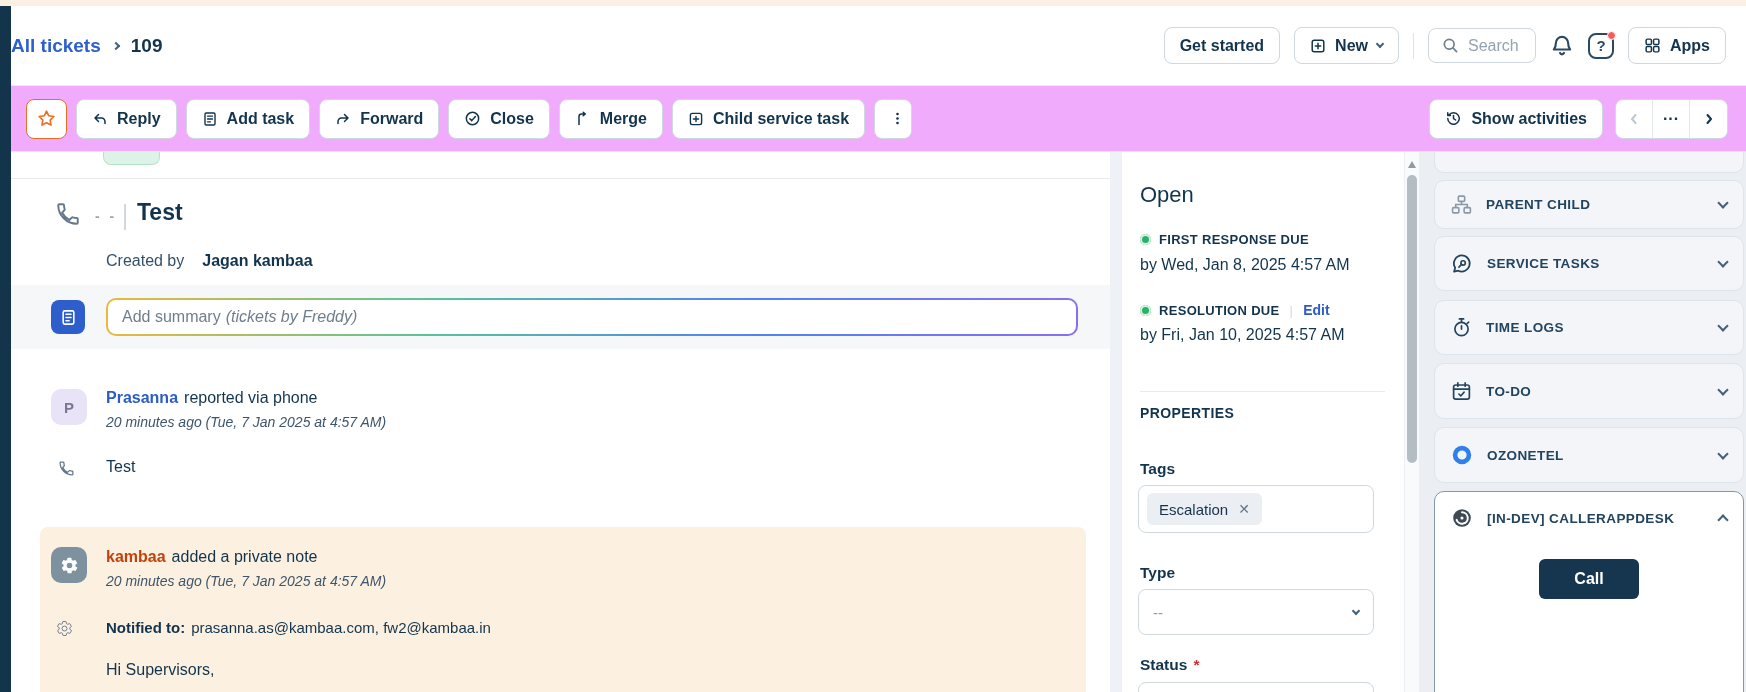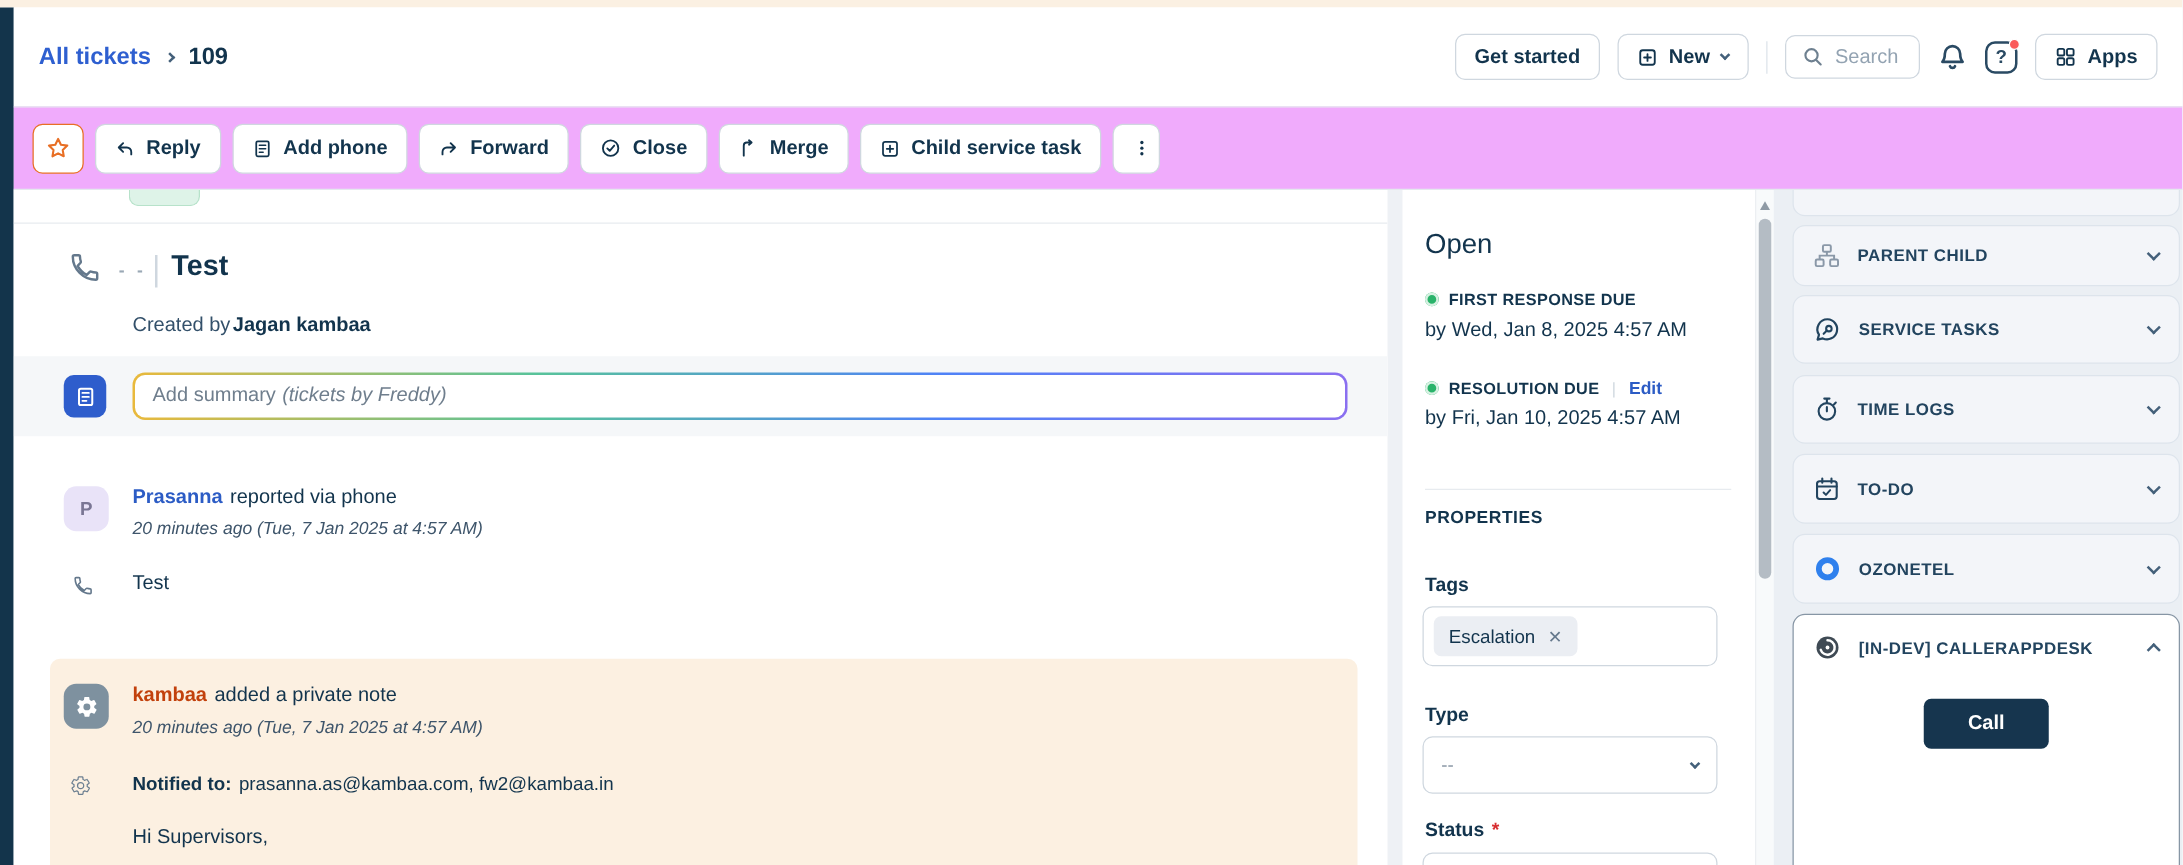--- a/index.html
+++ b/index.html
@@ -3,21 +3,21 @@
 <meta charset="utf-8">
 <style>
   * { margin:0; padding:0; box-sizing:border-box; }
   html,body { width:1746px; height:692px; }
   body { font-family:"Liberation Sans", sans-serif; color:#12344d; background:#fff; overflow:hidden; position:relative; }
   #app { position:absolute; inset:0; width:1746px; height:692px; }
 
   
   .top-strip { position:absolute; left:0; top:0; width:100%; height:6px; background:#fbf0e2; }
   .left-sliver { position:absolute; left:0; top:6px; width:11px; height:686px; background:#13344b; }
-  .header { position:absolute; left:11px; top:6px; right:0; height:79px; background:#fff; display:flex; align-items:center; padding:0 20px 0 20px; }
+  .header { position:absolute; left:11px; top:6px; right:0; height:79px; background:#fff; display:flex; align-items:center; padding:0 20px 0 0; }
   .breadcrumb { display:flex; align-items:center; gap:12px; font-size:19px; font-weight:700; }
   .breadcrumb a { color:#2e5fd0; text-decoration:none; cursor:pointer; }
   .crumb-current { color:#12344d; }
   .chev { display:inline-block; width:8px; height:8px; border-right:2px solid #44607a; border-bottom:2px solid #44607a; }
   .chev.right { transform:rotate(-45deg); }
   .chev.down { transform:rotate(45deg); margin-top:-3px; }
   .chev.up { transform:rotate(-135deg); margin-top:4px; }
   .chev.sm { width:6px; height:6px; }
 
   .header-right { margin-left:auto; display:flex; align-items:center; gap:14px; }
@@ -44,21 +44,21 @@
   
   .content { position:absolute; left:11px; top:152px; right:0; bottom:0; background:#eef1f5; }
   .main-col { position:absolute; left:0; top:0; width:1099px; height:540px; background:#fff; overflow:hidden; }
   .pill-remnant { position:absolute; left:92px; top:0; width:57px; height:13px; background:#def3e8; border:1px solid #b7e2ca; border-top:none; border-radius:0 0 8px 8px; }
   .hdiv { position:absolute; left:0; top:26px; width:100%; height:1px; background:#e7ebef; }
   .t-head-phone { position:absolute; left:44px; top:49px; color:#64788c; }
   .t-dashes { position:absolute; left:84px; top:56px; color:#9aa8b5; font-size:14px; letter-spacing:3px; font-weight:700; }
   .t-vbar { position:absolute; left:113px; top:52px; width:2px; height:26px; background:#cfd7df; }
   .t-title { position:absolute; left:126px; top:47px; font-size:23px; font-weight:700; }
   .t-created { position:absolute; left:95px; top:100px; font-size:16px; color:#33506a; }
-  .t-created b { color:#12344d; margin-left:2px; }
+  .t-created b { color:#12344d; margin-left:18px; }
 
   .summary-strip { position:absolute; left:0; top:133px; width:100%; height:64px; background:#f5f7f9; }
   .summary-icon { position:absolute; left:40px; top:15px; width:34px; height:34px; border-radius:8px; background:#2e5dcc; display:flex; align-items:center; justify-content:center; cursor:pointer; }
   .summary-wrap { position:absolute; left:95px; top:13px; width:972px; height:38px; border-radius:10px; padding:2px; background:linear-gradient(90deg,#e9b93c,#58c39b,#4f82f7,#8a6ff0); cursor:text; }
   .summary-inner { width:100%; height:100%; background:#fff; border-radius:8px; display:flex; align-items:center; padding:0 14px; font-size:16px; color:#6f7e8d; gap:5px; }
   .summary-inner em { font-style:italic; }
 
   .avatar { position:absolute; width:36px; height:36px; border-radius:10px; display:flex; align-items:center; justify-content:center; font-weight:700; font-size:15px; }
   .av-p { left:40px; top:237px; background:#e9e3f8; color:#7a7694; }
   .conv-author { position:absolute; left:95px; top:237px; font-size:16px; }
@@ -188,21 +188,21 @@
         <svg width="16" height="16" viewBox="0 0 16 16">
             <path d="M6.5 3.5 3 7l3.5 3.5M3 7h6.5A3.5 3.5 0 0 1 13 10.5V12.5" fill="none" stroke="#12344d" stroke-width="1.5" stroke-linecap="round" stroke-linejoin="round"></path>
           </svg>
         <span>Reply</span>
       </button>
       <button class="btn tb">
         <svg width="16" height="16" viewBox="0 0 16 16">
             <rect x="3" y="2" width="10" height="12" rx="1.2" fill="none" stroke="#12344d" stroke-width="1.4"></rect>
             <path d="M5.5 5.2h5M5.5 8h5M5.5 10.8h3" stroke="#12344d" stroke-width="1.3" stroke-linecap="round"></path>
           </svg>
-        <span>Add phone</span>
+        <span>Add task</span>
       </button>
       <button class="btn tb">
         <svg width="16" height="16" viewBox="0 0 16 16">
             <path d="M9.5 3.5 13 7l-3.5 3.5M13 7H6.5A3.5 3.5 0 0 0 3 10.5V12.5" fill="none" stroke="#12344d" stroke-width="1.5" stroke-linecap="round" stroke-linejoin="round"></path>
           </svg>
         <span>Forward</span>
       </button>
       <button class="btn tb">
         <svg width="17" height="17" viewBox="0 0 16 16">
             <circle cx="8" cy="8" r="5.8" fill="none" stroke="#12344d" stroke-width="1.4"></circle>
@@ -223,20 +223,42 @@
           </svg>
         <span>Child service task</span>
       </button>
       <button class="btn tb kebab-btn">
         <svg width="15" height="17" viewBox="0 0 16 16">
             <circle cx="8" cy="3.2" r="1.4" fill="#12344d"></circle>
             <circle cx="8" cy="8" r="1.4" fill="#12344d"></circle>
             <circle cx="8" cy="12.8" r="1.4" fill="#12344d"></circle>
           </svg>
       </button>
+    </div>
+    <div class="tb-right">
+      <button class="btn tb">
+        <svg width="17" height="17" viewBox="0 0 16 16">
+            <path d="M2.6 8a5.4 5.4 0 1 0 1.1-3.3M2.6 2.6v2.6h2.6" fill="none" stroke="#12344d" stroke-width="1.4" stroke-linecap="round" stroke-linejoin="round"></path>
+            <path d="M8 5.2V8l2 1.4" fill="none" stroke="#12344d" stroke-width="1.4" stroke-linecap="round"></path>
+          </svg>
+        <span>Show activities</span>
+      </button>
+      <div class="nav-group">
+        <div class="nav-cell disabled">
+          <svg width="12" height="12" viewBox="0 0 12 12">
+              <path d="M7.5 2 4 6l3.5 4" fill="none" stroke="#bcc7d1" stroke-width="2" stroke-linecap="round" stroke-linejoin="round"></path>
+            </svg>
+        </div>
+        <div class="nav-cell">···</div>
+        <div class="nav-cell">
+          <svg width="12" height="12" viewBox="0 0 12 12">
+              <path d="M4.5 2 8 6l-3.5 4" fill="none" stroke="#12344d" stroke-width="2" stroke-linecap="round" stroke-linejoin="round"></path>
+            </svg>
+        </div>
+      </div>
     </div>
   </div>
 
   <div class="content">
 
     <div class="main-col">
       <div class="pill-remnant"></div>
       <div class="hdiv"></div>
 
       <span class="t-head-phone">

